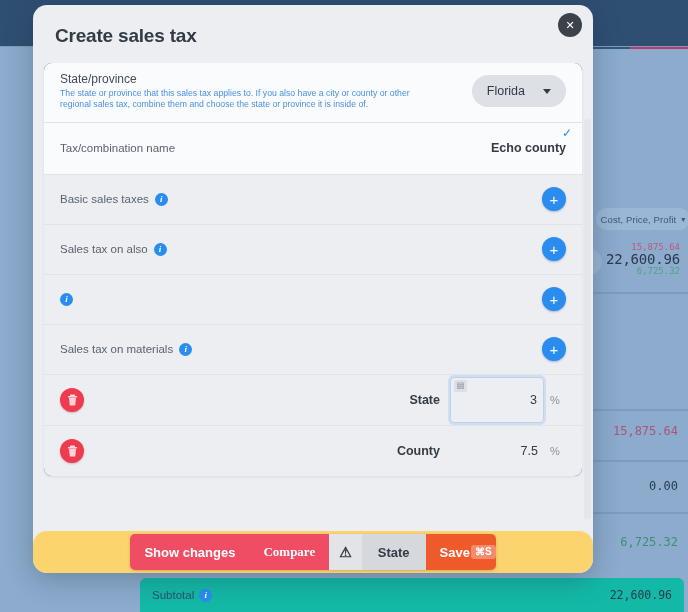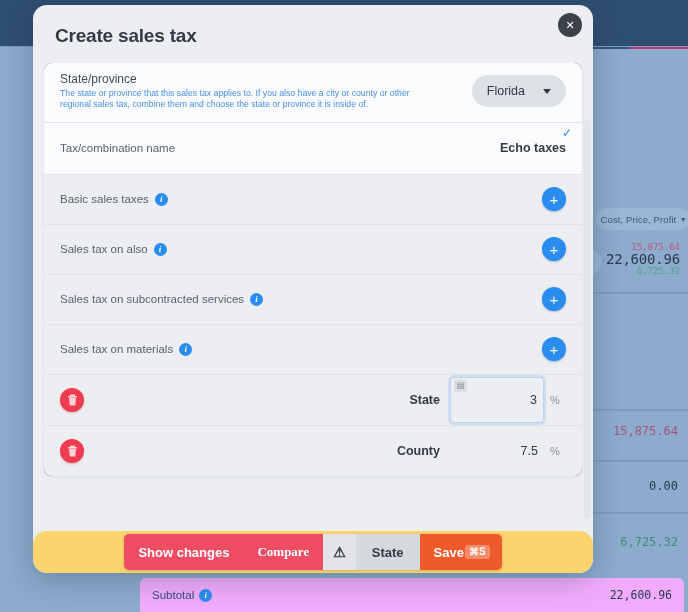--- a/index.html
+++ b/index.html
@@ -95,21 +95,21 @@
     position: absolute;
     right: 0;
     width: 140px;
     height: 2px;
     background: #7e9dbe;
   }
   .bg-subtotal {
     position: absolute;
     left: 140px; top: 578px;
     width: 544px; height: 34px;
-    background: #f0abfc;
+    background: #14b8a6;
     border-radius: 6px 6px 0 0;
     display: flex;
     align-items: center;
     padding: 0 12px;
     box-sizing: border-box;
     gap: 45px;
   }
   .bg-subtotal .lbl {
     font-size: 11.5px;
     color: #2f4f72;
@@ -374,21 +374,21 @@
     cursor: pointer;
     padding: 0 16px;
     border: none;
     font-family: "Liberation Sans", sans-serif;
     white-space: nowrap;
   }
   .btn-show-changes { background: #ee4d64; color: #fff; padding: 0 14px; }
   .btn-compare      { background: #ee4d64; color: #fff; padding: 0 14px; font-family: Liberation Serif, serif; }
   .btn-warn         { background: #e2e4e7; color: #333b45; padding: 0 10px; font-size: 14px; }
   .btn-cancel       { background: #d5d8dc; color: #333b45; }
-  .btn-save         { background: #ef5a2b; color: #fff; gap: 1px; padding: 0 12px 0 14px; }
+  .btn-save         { background: #ef5a2b; color: #fff; gap: 1px; padding: 0 0 0 14px; }
   .kbd {
     background: rgba(255,255,255,.30);
     border-radius: 3px;
     padding: 2px 4px;
     font-size: 10px;
     font-weight: bold;
     color: #fff;
     line-height: 1;
   }
 </style>
@@ -457,42 +457,41 @@
         </div>
         <div class="dropdown">
           <span>Florida</span>
           <span class="caret"></span>
         </div>
       </div>
 
       <div class="row row-white" style="min-height:52px;">
         <span class="check-mark">✓</span>
         <span class="row-label">Tax/combination name</span>
-        <span class="row-value">Echo taxes</span>
+        <span class="row-value">Echo county</span>
       </div>
 
       <div class="row row-grey">
         <span class="row-label">
           <span>Basic sales taxes</span>
           <span class="info-dot">i</span>
         </span>
         <span class="plus-btn">+</span>
       </div>
 
       <div class="row row-grey">
         <span class="row-label">
           <span>Sales tax on also</span>
           <span class="info-dot">i</span>
         </span>
         <span class="plus-btn">+</span>
       </div>
 
       <div class="row row-grey">
         <span class="row-label">
-          <span>Sales tax on subcontracted services</span>
           <span class="info-dot">i</span>
         </span>
         <span class="plus-btn">+</span>
       </div>
 
       <div class="row row-grey">
         <span class="row-label">
           <span>Sales tax on materials</span>
           <span class="info-dot">i</span>
         </span>

